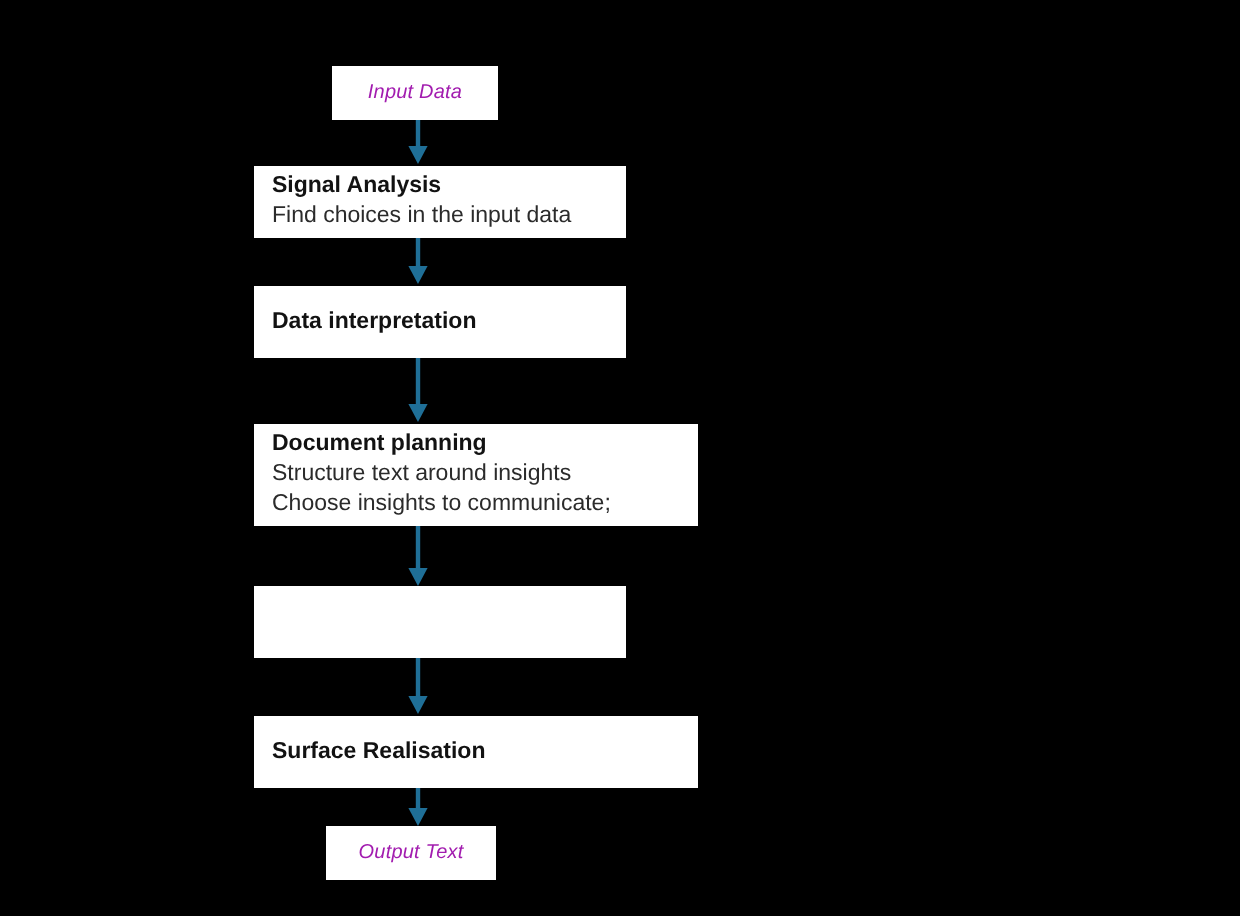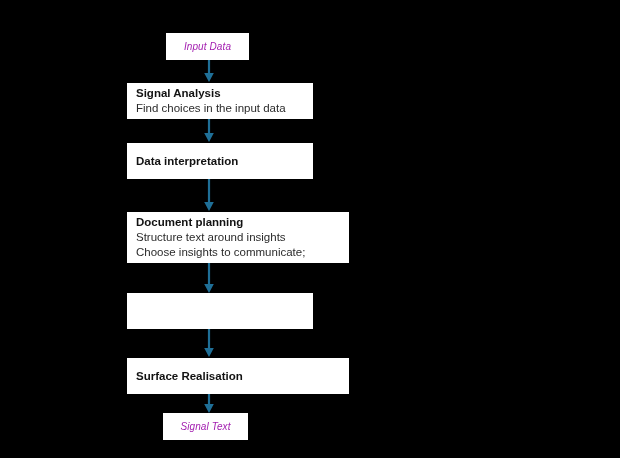--- a/index.html
+++ b/index.html
@@ -132,16 +132,16 @@
   </div>
 
   <div class="arrow" style="left:200px; top:394px; height:20px;">
     <svg width="18" height="20" viewBox="0 0 18 20">
       <line x1="9" y1="0" x2="9" y2="12" stroke="#1f6f97" stroke-width="2.2"></line>
       <polygon points="9,19 4.2,10 13.8,10" fill="#1f6f97"></polygon>
     </svg>
   </div>
 
   <div class="term-box" style="left:163px; top:413px; width:85px; height:27px;">
-    <span class="term-label">Signal Text</span>
+    <span class="term-label">Output Text</span>
   </div>
 
 </div>
 
 </body></html>

